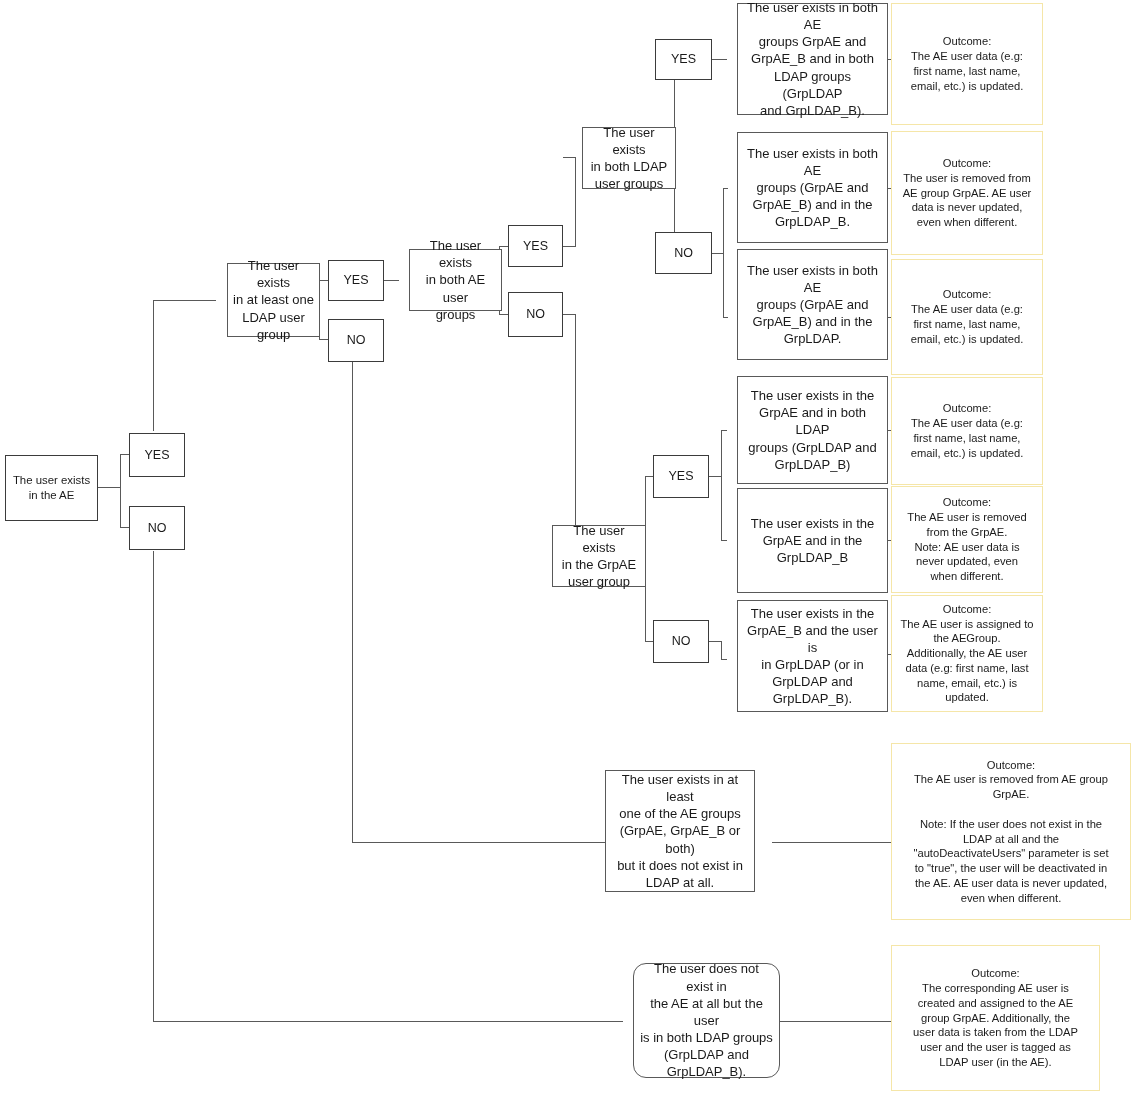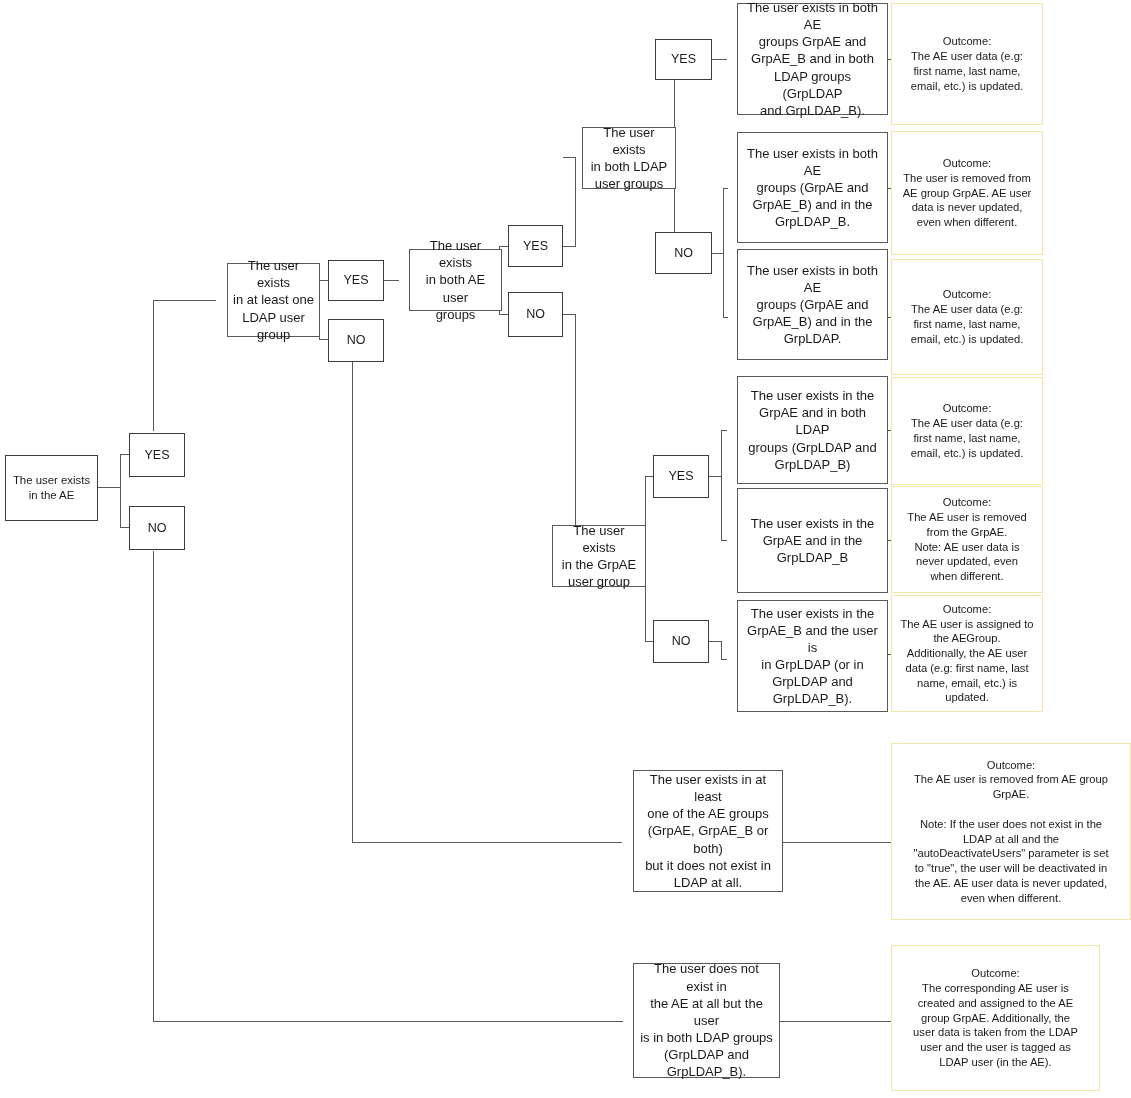--- a/index.html
+++ b/index.html
@@ -193,27 +193,27 @@
   <div class="node proc" style="left:726px; top:488px; width:151px; height:105px;">The user exists in the
 GrpAE and in the
 GrpLDAP_B</div>
 
   <div class="node proc" style="left:726px; top:600px; width:151px; height:112px;">The user exists in the
 GrpAE_B and the user is
 in GrpLDAP (or in
 GrpLDAP and
 GrpLDAP_B).</div>
 
-  <div class="node proc" style="left:622px; top:770px; width:150px; height:122px;">The user exists in at least
+  <div class="node proc" style="left:594px; top:770px; width:150px; height:122px;">The user exists in at least
 one of the AE groups
 (GrpAE, GrpAE_B or both)
 but it does not exist in
 LDAP at all.</div>
 
-  <div class="node proc" style="left:622px; top:963px; width:147px; height:115px;">The user does not exist in
+  <div class="node proc" style="left:622px; top:963px; width:147px; height:115px;border-radius:13px;">The user does not exist in
 the AE at all but the user
 is in both LDAP groups
 (GrpLDAP and
 GrpLDAP_B).</div>
 
   <div class="node outcome" style="left:891px; top:3px; width:152px; height:122px;">Outcome:
 The AE user data (e.g:
 first name, last name,
 email, etc.) is updated.</div>
 

